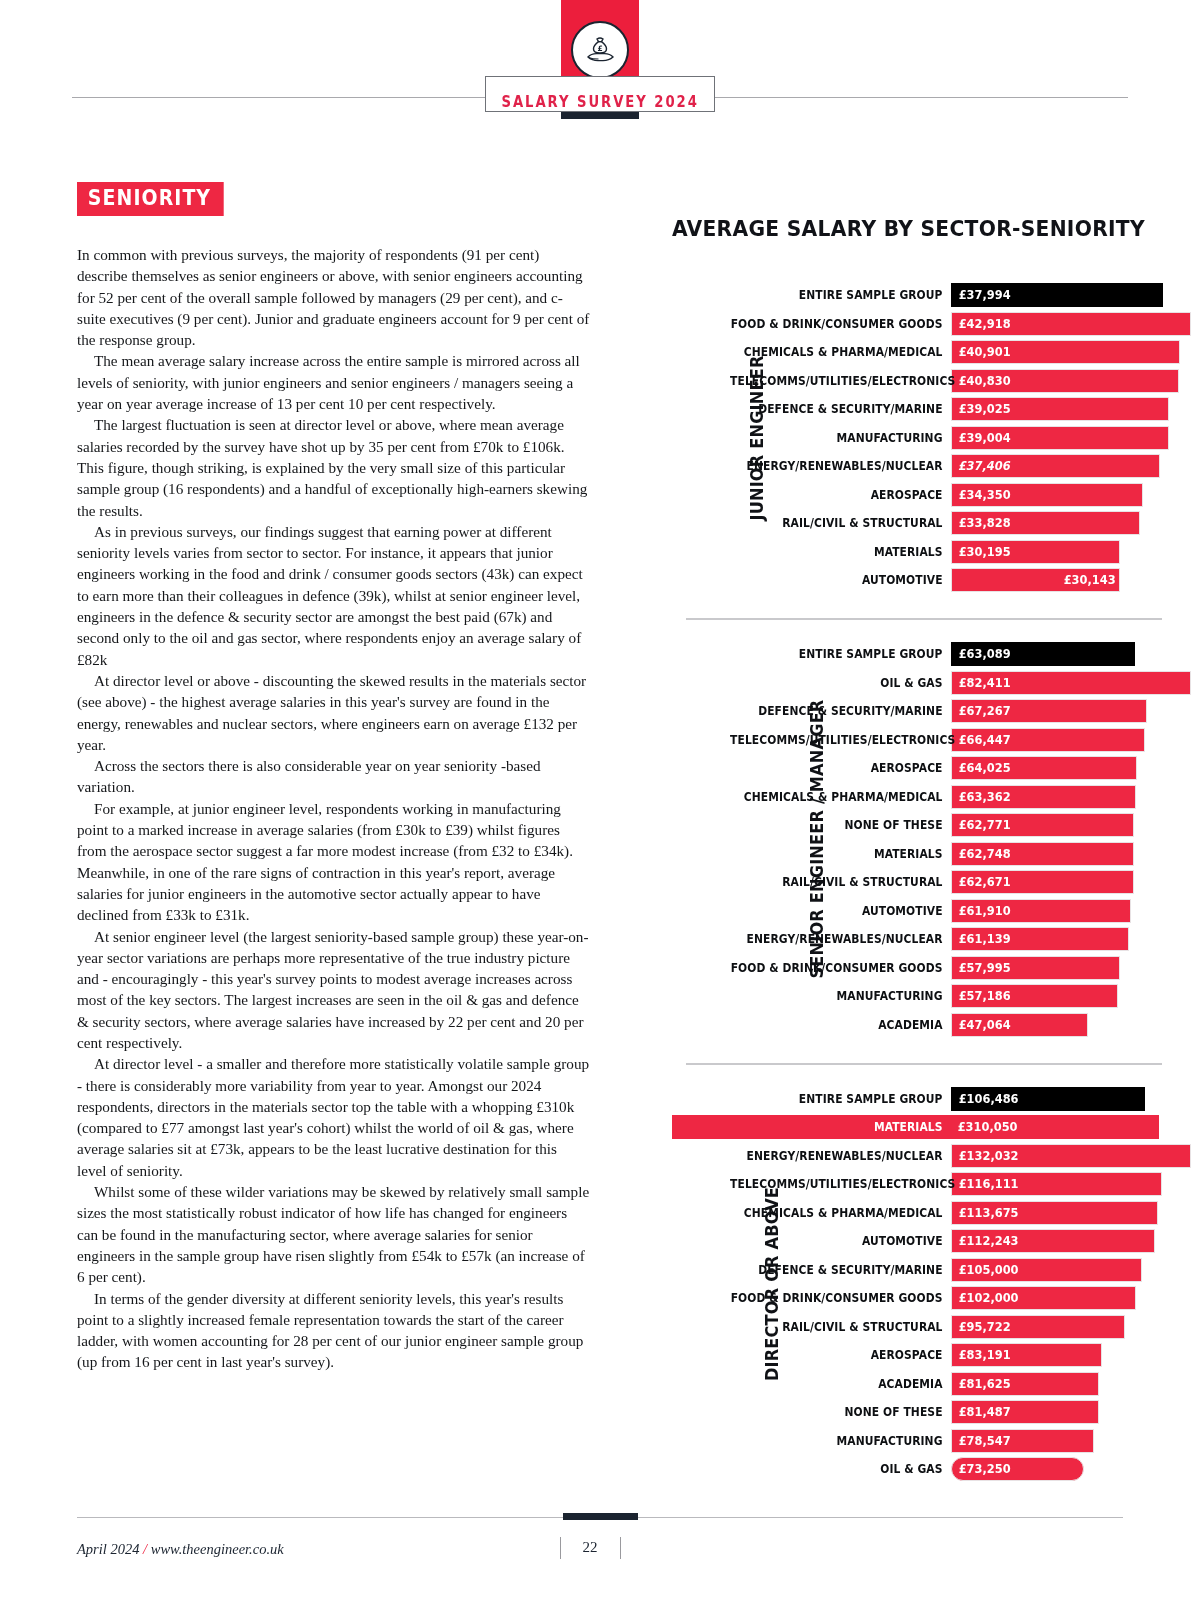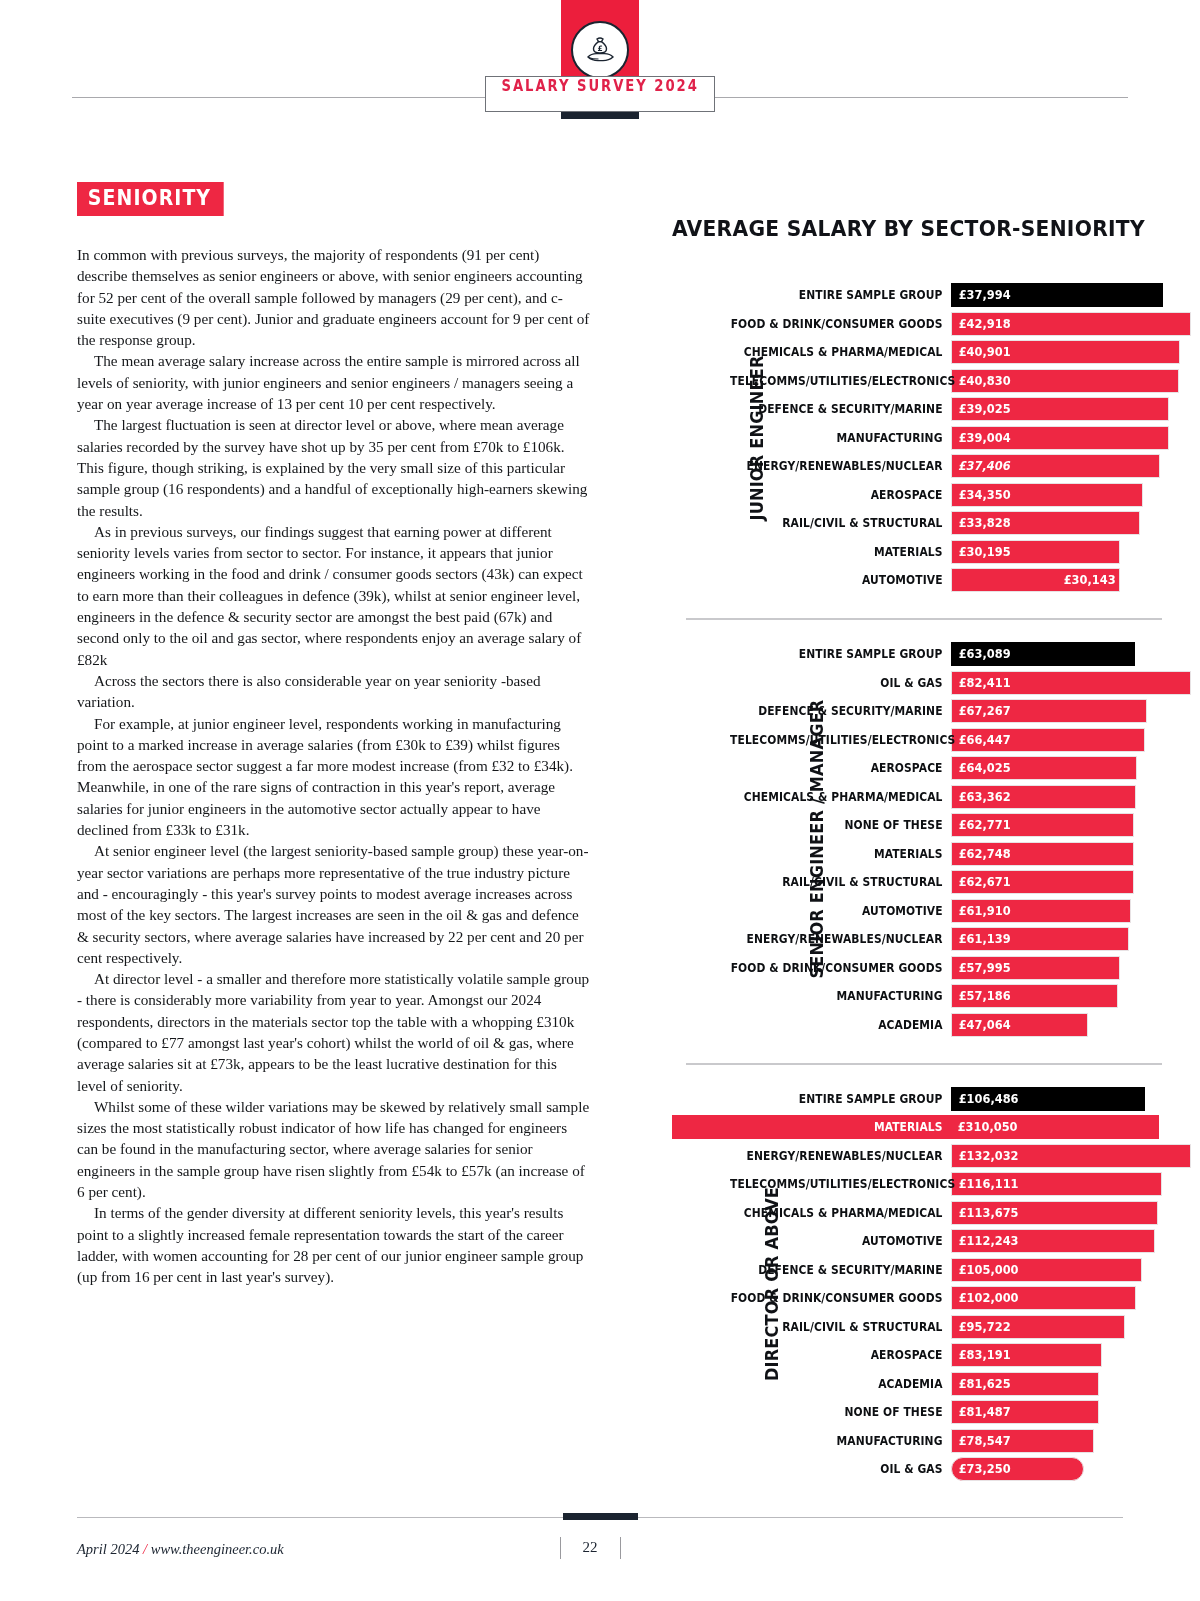--- a/index.html
+++ b/index.html
@@ -17,21 +17,21 @@
   .logo-band{position:absolute;left:561px;top:0;width:78px;height:86px;background:#ec1e3c;}
   .logo-band-shadow{position:absolute;left:561px;top:86px;width:78px;height:7px;background:#1b2430;}
   .logo-circle{
     position:absolute;left:571px;top:21px;width:58px;height:58px;border-radius:50%;
     background:#ffffff;border:2px solid #1b2430;box-sizing:border-box;
     display:flex;align-items:center;justify-content:center;
   }
   .title-box{
     position:absolute;left:485px;top:76px;width:230px;height:36px;
     background:#ffffff;border:1px solid #6f7278;box-sizing:border-box;
-    display:flex;align-items:flex-start;justify-content:center;
+    display:flex;align-items:flex-end;justify-content:center;
   }
   .title-box .t{
     font-family:"DejaVu Sans", sans-serif;
     font-weight:bold;font-size:15px;letter-spacing:2.2px;
     color:#e0224a;white-space:nowrap;
     transform:scaleX(.88);
   }
   .title-tab-bot{position:absolute;left:561px;top:112px;width:78px;height:7px;background:#1b2430;}
 
   
@@ -147,20 +147,21 @@
   </div>
 </div>
 
 <div class="article">
   <div class="sec-tag">SENIORITY</div>
   <div id="article-body">
       <p>In common with previous surveys, the majority of respondents (91 per cent) describe themselves as senior engineers or above, with senior engineers accounting for 52 per cent of the overall sample followed by managers (29 per cent), and c-suite executives (9 per cent). Junior and graduate engineers account for 9 per cent of the response group.</p>
       <p>The mean average salary increase across the entire sample is mirrored across all levels of seniority, with junior engineers and senior engineers / managers seeing a year on year average increase of 13 per cent 10 per cent respectively.</p>
       <p>The largest fluctuation is seen at director level or above, where mean average salaries recorded by the survey have shot up by 35 per cent  from £70k to £106k. This figure, though striking, is explained by the very small size of this particular sample group (16 respondents) and a handful of exceptionally high-earners skewing the results.</p>
       <p>As in previous surveys, our findings suggest that earning power at different seniority levels varies from sector to sector. For instance, it appears that junior engineers working in the food and drink / consumer goods sectors (43k) can expect to earn more than their colleagues in defence (39k), whilst at senior engineer level, engineers in the defence &amp; security sector are amongst the best paid (67k) and second only to the oil and gas sector, where respondents enjoy an average salary of £82k</p>
+      <p>At director level or above - discounting the skewed results in the materials sector (see above) - the highest average salaries in this year's survey are found in the energy, renewables and nuclear sectors, where engineers earn on average £132 per year.</p>
       <p>Across the sectors there is also considerable year on year seniority -based variation.</p>
       <p>For example, at junior engineer level, respondents working in manufacturing point to a marked increase in average salaries (from £30k to £39) whilst figures from the aerospace sector suggest a far more modest increase (from £32 to £34k). Meanwhile, in one of the rare signs of contraction in this year's report, average salaries for junior engineers in the automotive sector actually appear to have declined from £33k to £31k.</p>
       <p>At senior engineer level (the largest seniority-based sample group) these year-on-year sector variations are perhaps more representative of the true industry picture and - encouragingly - this year's survey points to modest average increases across most of the key sectors. The largest increases are seen in the oil &amp; gas and defence &amp; security sectors, where average salaries have increased by 22 per cent and 20 per cent respectively.</p>
       <p>At director level - a smaller and therefore more statistically volatile sample group - there is considerably more variability from year to year. Amongst our 2024 respondents, directors in the materials sector top the table with a whopping £310k (compared to £77 amongst last year's cohort) whilst the world of oil &amp; gas, where average salaries sit at £73k, appears to be the least lucrative destination for this level of seniority.</p>
       <p>Whilst some of these wilder variations may be skewed by relatively small sample sizes the most statistically robust indicator of how life has changed for engineers can be found in the manufacturing sector, where average salaries for senior engineers in the sample group have risen slightly from £54k to £57k (an increase of 6 per cent).</p>
       <p>In terms of the gender diversity at different seniority levels, this year's results point to a slightly increased female representation towards the start of the career ladder, with women accounting for 28 per cent of our junior engineer sample group (up from 16 per cent in last year's survey).</p>
     </div>
 </div>
 
 <div class="charts">

